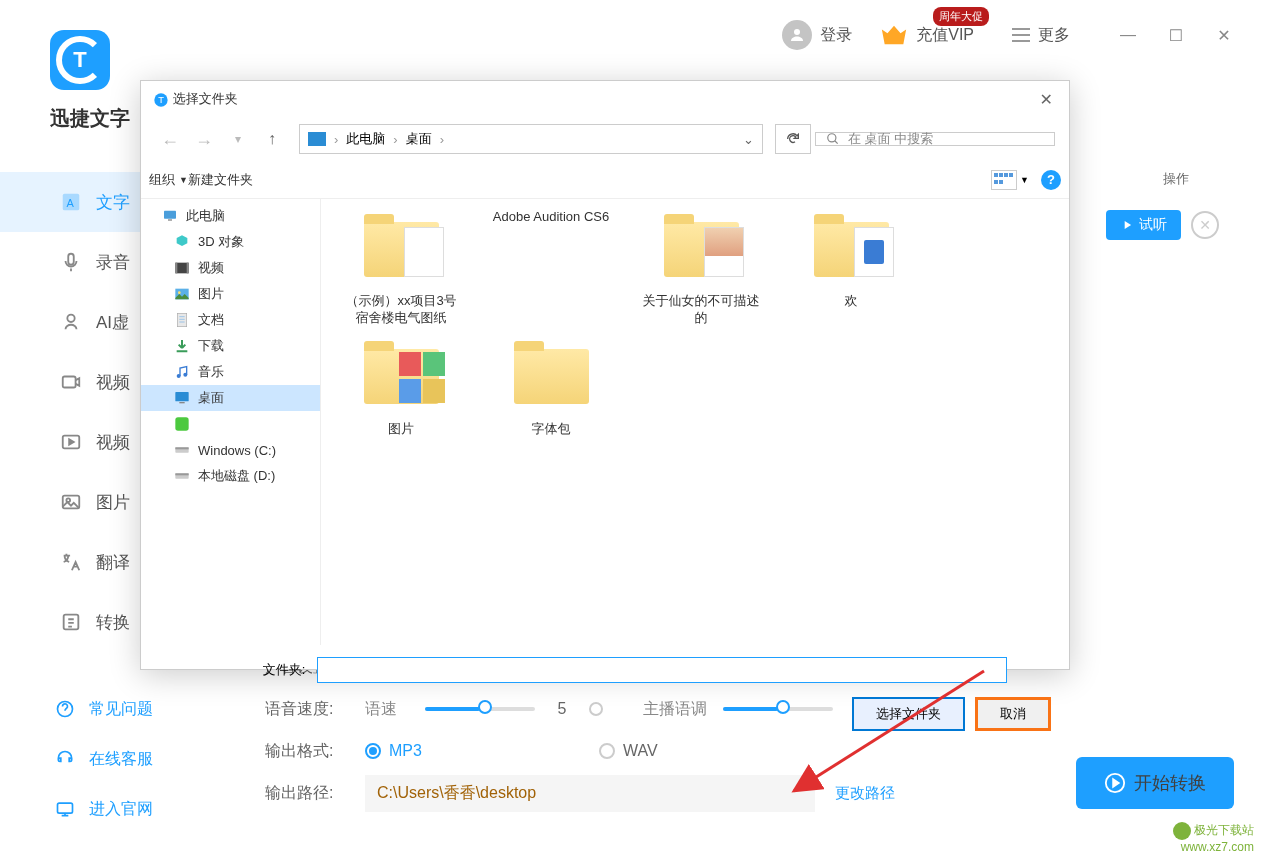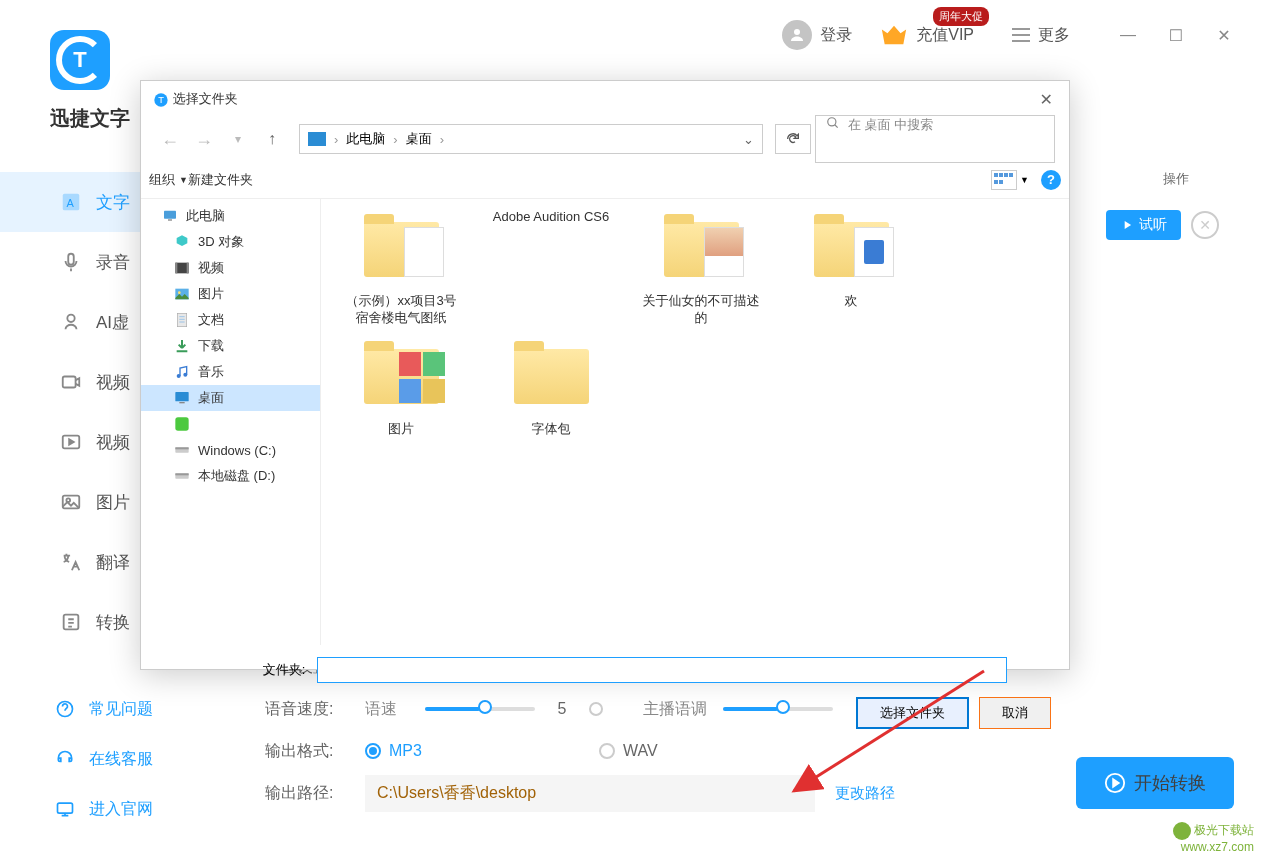--- a/index.html
+++ b/index.html
@@ -67,21 +67,21 @@
 .dialog { position: absolute; left: 140px; top: 80px; width: 930px; height: 590px; background: #fff; border: 1px solid #ccc; box-shadow: 0 5px 30px rgba(0,0,0,0.2); }
 .dialog-title { height: 36px; display: flex; align-items: center; padding: 0 12px; font-size: 13px; color: #333; justify-content: space-between; }
 .dlg-close { font-size: 16px; color: #666; cursor: pointer; padding: 4px; }
 .dialog-nav { height: 44px; display: flex; align-items: center; padding: 0 14px; gap: 4px; }
 .nav-arrow { width: 30px; height: 30px; display: flex; align-items: center; justify-content: center; color: #bbb; font-size: 18px; }
 .nav-up { width: 30px; height: 30px; display: flex; align-items: center; justify-content: center; color: #666; }
 .breadcrumb { flex: 1; border: 1px solid #ccc; height: 30px; display: flex; align-items: center; padding: 0 8px; font-size: 13px; gap: 4px; margin: 0 8px; }
 .bc-icon { width: 18px; height: 14px; background: #2a8cd4; }
 .bc-sep { color: #999; margin: 0 4px; }
 .refresh-btn { width: 36px; height: 30px; border: 1px solid #ccc; display: flex; align-items: center; justify-content: center; }
-.search-box { width: 240px; height: 48px; border: 1px solid #ccc; display: flex; align-items: flex-start; padding: 0 10px; gap: 8px; color: #888; font-size: 13px; }
+.search-box { width: 240px; height: 14px; border: 1px solid #ccc; display: flex; align-items: center; padding: 0 10px; gap: 8px; color: #888; font-size: 13px; }
 
 .dialog-toolbar { height: 38px; display: flex; align-items: center; padding: 0 8px; border-bottom: 1px solid #eee; font-size: 13px; }
 .tb-item { color: #333; display: flex; align-items: center; gap: 4px; }
 .tb-right { margin-left: auto; display: flex; gap: 12px; align-items: center; }
 .view-icon { width: 26px; height: 20px; border: 1px solid #ccc; display: flex; flex-wrap: wrap; padding: 2px; gap: 1px; }
 .view-icon div { width: 4px; height: 4px; background: #5599dd; }
 .help-icon { width: 20px; height: 20px; background: #1e9fff; color: #fff; border-radius: 50%; display: flex; align-items: center; justify-content: center; font-size: 13px; font-weight: bold; }
 
 .dialog-body { display: flex; height: 446px; }
 .tree { width: 180px; border-right: 1px solid #eee; overflow-y: auto; padding: 4px 0; position: relative; }
@@ -98,21 +98,21 @@
 .file-icon { width: 90px; height: 80px; display: flex; align-items: center; justify-content: center; margin-bottom: 4px; }
 .folder-ico { width: 75px; height: 55px; background: linear-gradient(#ffe9a6, #f5d478); border-radius: 3px; position: relative; }
 .folder-ico::before { content: ''; position: absolute; top: -8px; left: 0; width: 30px; height: 10px; background: #f5d478; border-radius: 3px 3px 0 0; }
 .file-name { line-height: 1.3; color: #333; }
 
 .dialog-footer { padding: 12px 18px; }
 .folder-input-row { display: flex; align-items: center; gap: 8px; margin-bottom: 14px; }
 .folder-input-row label { font-size: 13px; min-width: 50px; text-align: center; }
 .folder-input { flex: 1; height: 26px; border: 1px solid #1e9fff; padding: 0 6px; max-width: 690px; margin-left: 100px; }
 .dlg-btns { display: flex; justify-content: flex-end; gap: 10px; }
-.dlg-btn { padding: 5px 22px; font-size: 13px; border: 1px solid #f97316; background: #f0f0f0; cursor: pointer; }
+.dlg-btn { padding: 5px 22px; font-size: 13px; border: 3px solid #f97316; background: #f0f0f0; cursor: pointer; }
 .dlg-btn.primary { border: 2px solid #0078d4; background: #e8f0fe; }
 
 
 .arrow1 { position: absolute; left: 258px; top: 436px; width: 430px; height: 2px; pointer-events: none; }
 .watermark { position: absolute; right: 10px; bottom: 8px; font-size: 12px; color: #7eb33b; text-align: right; line-height: 1.3; }
 .watermark-logo { display: inline-block; width: 18px; height: 18px; background: #7eb33b; border-radius: 50%; vertical-align: middle; }
 </style>
 </head>
 <body>
 

